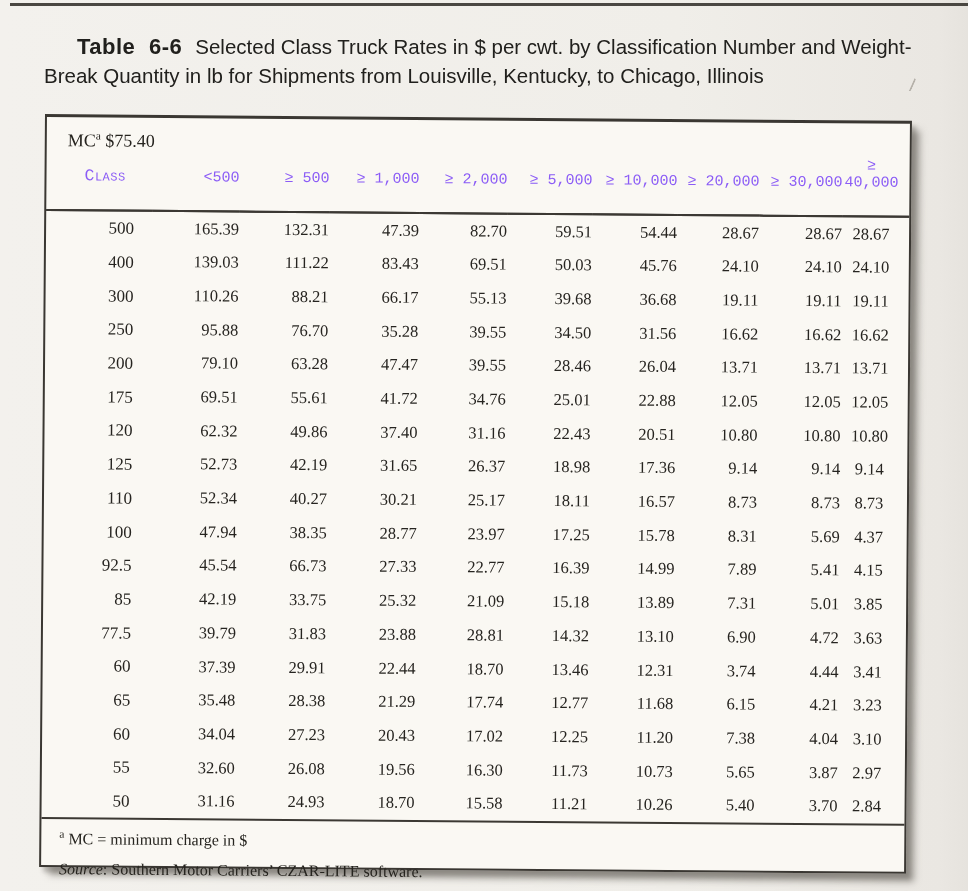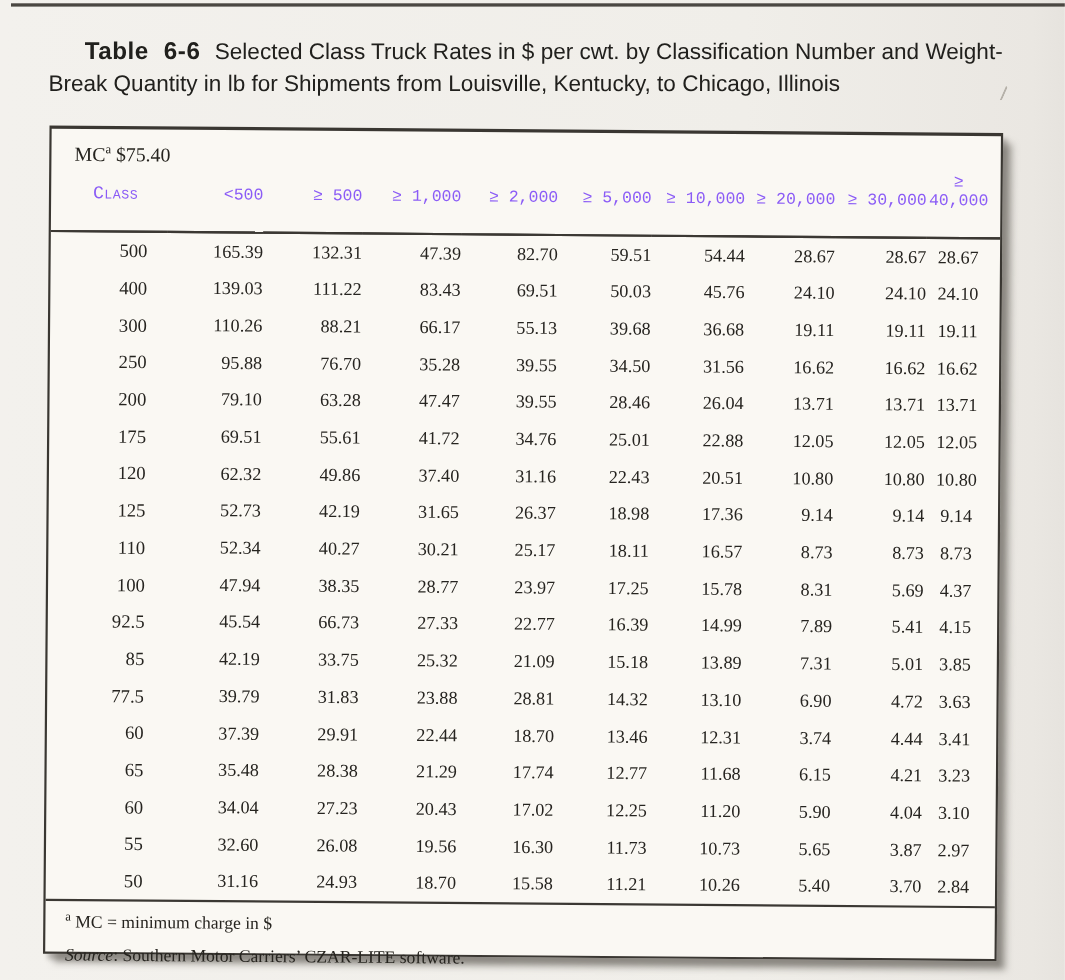--- a/index.html
+++ b/index.html
@@ -270,21 +270,21 @@
           <td>3.23</td>
         </tr>
         <tr>
           <td class="class-cell">60</td>
           <td>34.04</td>
           <td>27.23</td>
           <td>20.43</td>
           <td>17.02</td>
           <td>12.25</td>
           <td>11.20</td>
-          <td>5.90</td>
+          <td>7.38</td>
           <td>4.04</td>
           <td>3.10</td>
         </tr>
         <tr>
           <td class="class-cell">55</td>
           <td>32.60</td>
           <td>26.08</td>
           <td>19.56</td>
           <td>16.30</td>
           <td>11.73</td>

